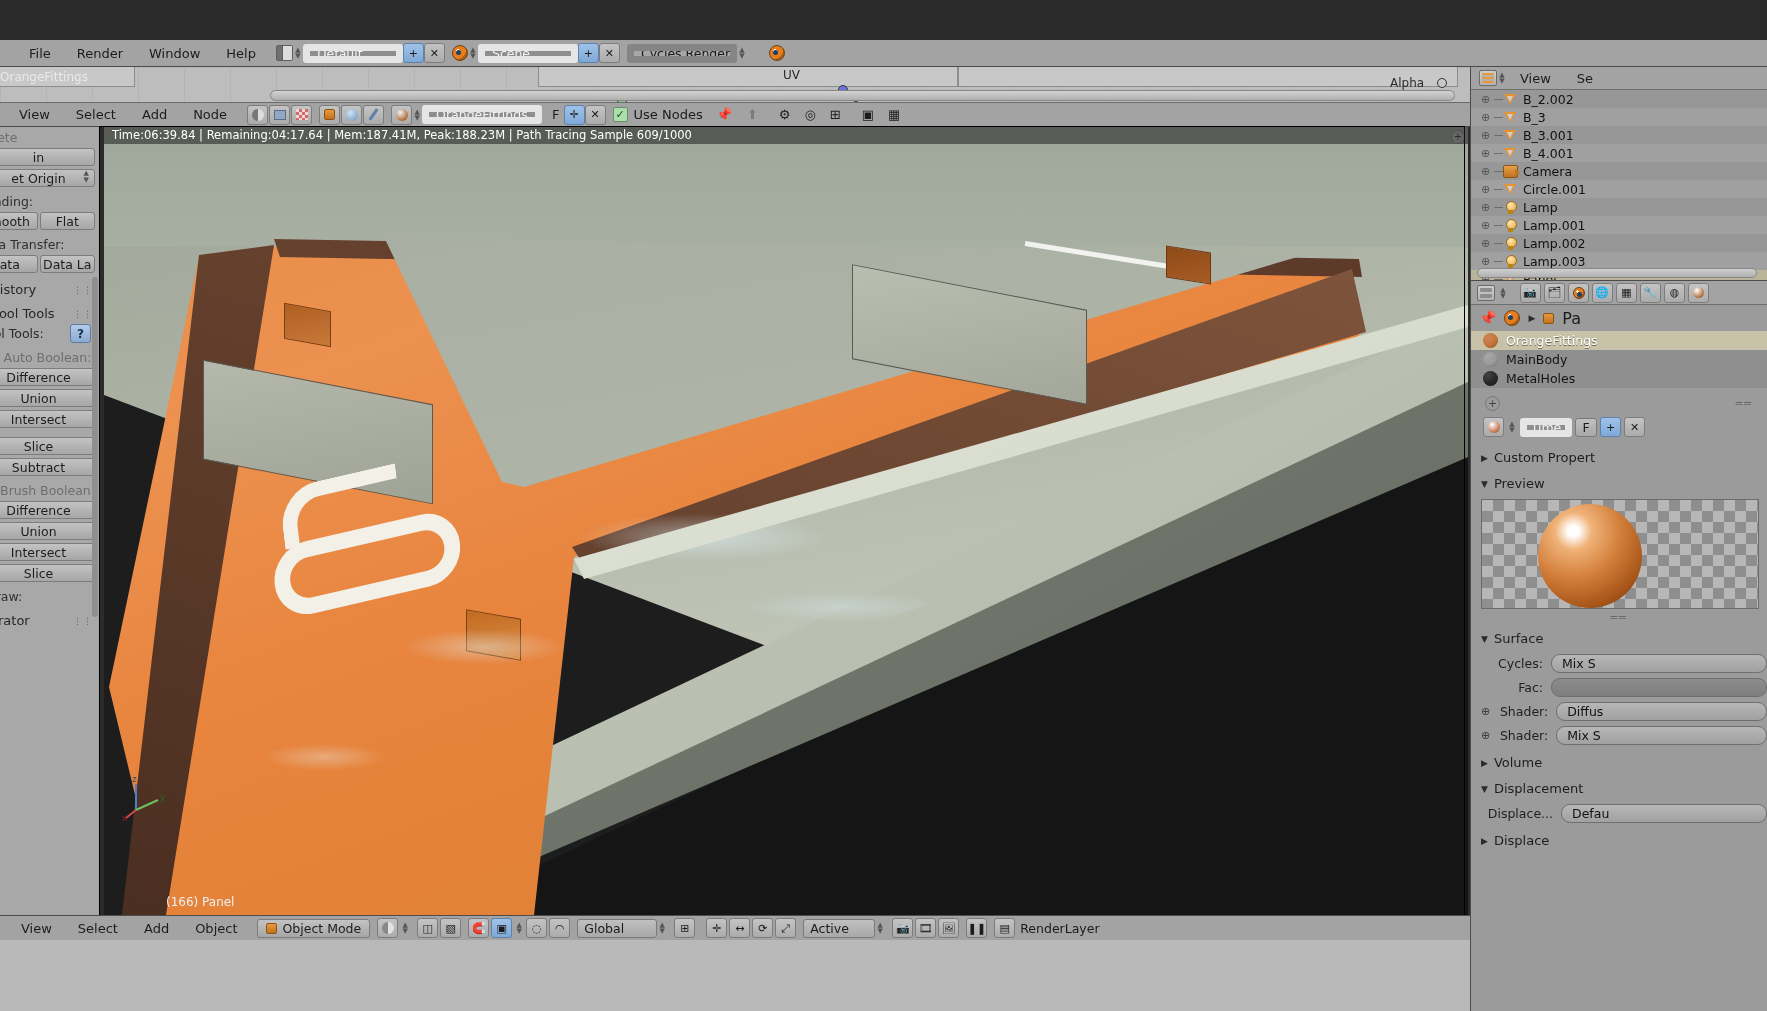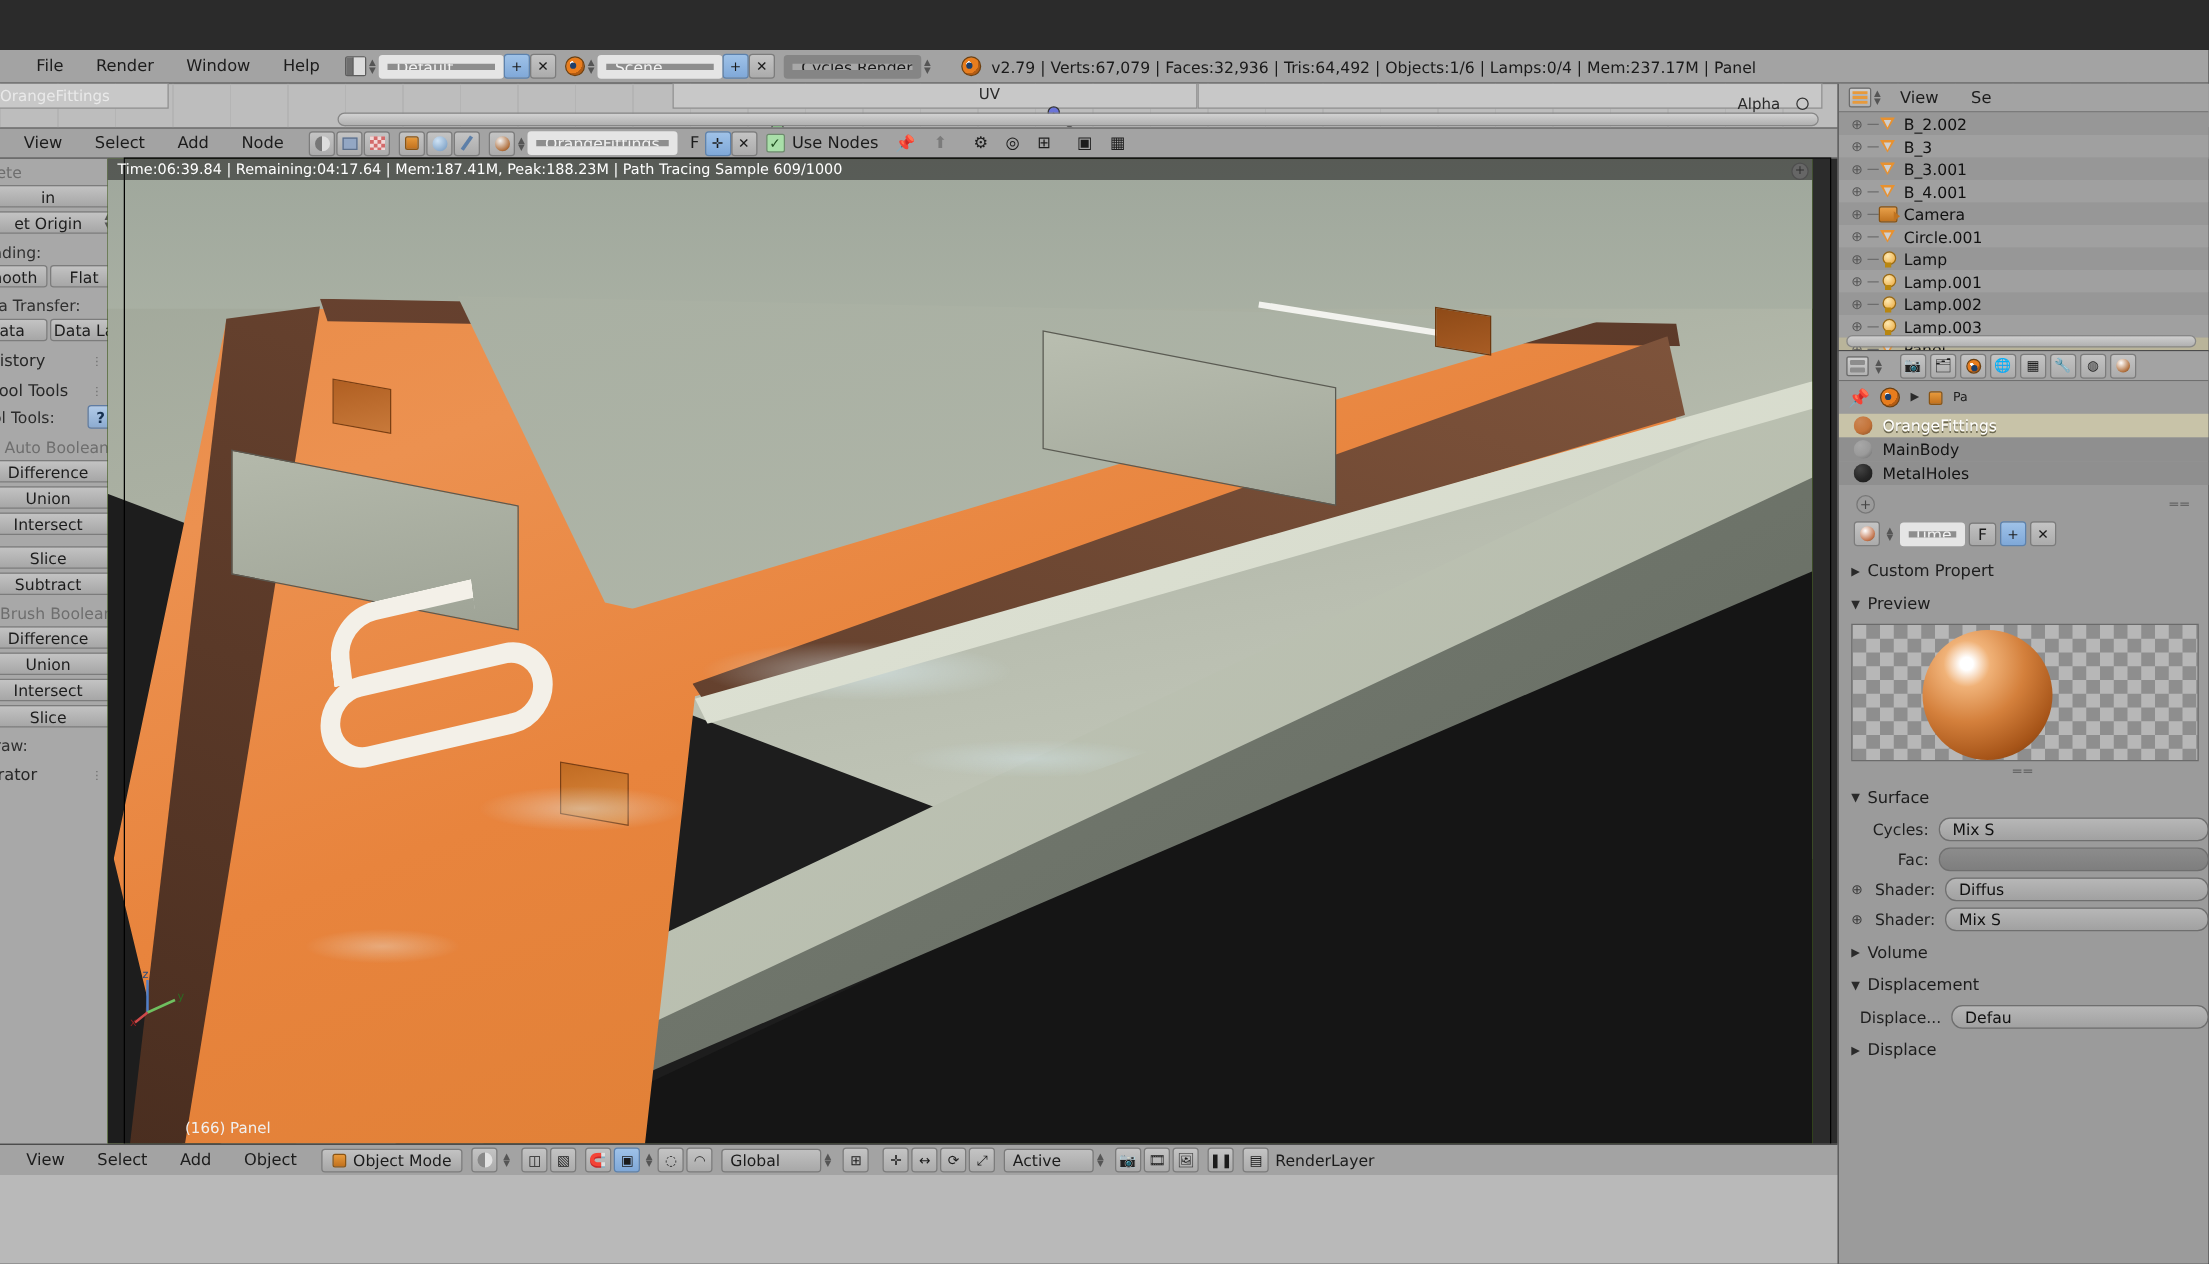--- a/index.html
+++ b/index.html
@@ -44,22 +44,22 @@
      repeating-linear-gradient(to bottom,#b4b4b4 0 1px,transparent 1px 46px),#bdbdbd; }
   .nodebox { position:absolute; background:#c8c8c8; border:1px solid #8d8d8d; }
   #nodearea .nlabel { position:absolute; font-size:12px; color:#2a2a2a; }
   .nsock { position:absolute; width:10px; height:10px; border-radius:50%; border:1px solid #333; }
 
   #nodehdr { position:absolute; left:0; top:62px; width:1767px; height:25px;
              background:#a3a3a3; border-top:1px solid #6b6b6b; border-bottom:1px solid #4c4c4c;
              display:flex; align-items:center; }
 
   
-  #viewport { position:absolute; left:86px; top:87px; width:1364px; height:788px;
-              overflow:hidden; background:#4d7c0f; }
+  #viewport { position:absolute; left:104px; top:87px; width:1364px; height:788px;
+              overflow:hidden; background:#ef4444; }
   #renderinfo { position:absolute; left:0; top:0; width:100%; height:17px;
       background:rgba(30,30,30,.55); color:#fff; font-size:11.5px; padding:1px 8px;
       white-space:nowrap; z-index:6; }
   .vpborder { position:absolute; border:1px solid #000; }
 
   
   #toolshelf { position:absolute; left:0; top:87px; width:100px; height:788px;
                background:#a8a8a8; border-right:1px solid #585858; overflow:hidden; }
   #toolshelf .row { margin:3px 4px 0 -18px; }
   #toolshelf .sectlabel { font-size:12.5px; color:#303030; margin:7px 0 2px -14px; }
@@ -162,21 +162,20 @@
     <div class="spin">▲<br>▼</div>
     <div class="field" style="width:100px">Scene</div>
     <div class="icnbtn blue">+</div>
     <div class="icnbtn">✕</div>
     <div class="sep"></div>
     <div class="field" style="width:110px;background:#a8a8a8;color:#181818;border-color:#858585">Cycles Render</div>
     <div class="spin">▲<br>▼</div>
     <div style="width:22px"></div>
     <div class="blendericon"></div>
     <div style="width:8px"></div>
-    <div class="stats">v2.79 | Verts:67,079 | Faces:32,936 | Tris:64,492 | Objects:1/6 | Lamps:0/4 | Mem:237.17M | Panel</div>
   </div>
 
   <div id="nodearea">
     <div id="nodegrid"></div>
     <div class="nodebox" style="left:-60px;top:-26px;width:195px;height:46px;"></div>
     <div class="nlabel" style="left:0px;top:3px;color:#e9e9e9;">OrangeFittings</div>
     <div class="nodebox" style="left:538px;top:-24px;width:420px;height:44px;"></div>
     <div class="nlabel" style="left:783px;top:1px;">UV</div>
     <div class="nsock" style="left:838px;top:18px;background:#6b74d8;"></div>
     <div class="nsock" style="left:617px;top:30px;background:#8bc98b;"></div>
@@ -521,21 +520,21 @@
         <span style="width:11px;height:11px;border-radius:50%;
           background:radial-gradient(circle at 35% 30%,#fff,#b06f3c 70%,#5d3a1a);display:block"></span>
         </div>
     </div>
 
     <div id="propstabs">
       <span style="font-size:14px;color:#5a5a5a">📌</span>
       <span class="blendericon"></span>
       <span class="tri">▶</span>
       <span class="cube"></span>
-      <span style="font-size:10px">Pa</span>
+      <span style="font-size:16px">Pa</span>
     </div>
 
     <div id="matslots">
         <div class="matslot sel">
           <span class="ball" style="background: radial-gradient(circle at 34% 28%, rgba(255, 255, 255, 0.133), rgb(196, 116, 58) 55%, rgba(0, 0, 0, 0.333)) rgb(196, 116, 58);"></span>
           <span>OrangeFittings</span>
         </div>
         <div class="matslot">
           <span class="ball" style="background: radial-gradient(circle at 34% 28%, rgba(255, 255, 255, 0.133), rgb(154, 154, 154) 55%, rgba(0, 0, 0, 0.333)) rgb(154, 154, 154);"></span>
           <span>MainBody</span>

